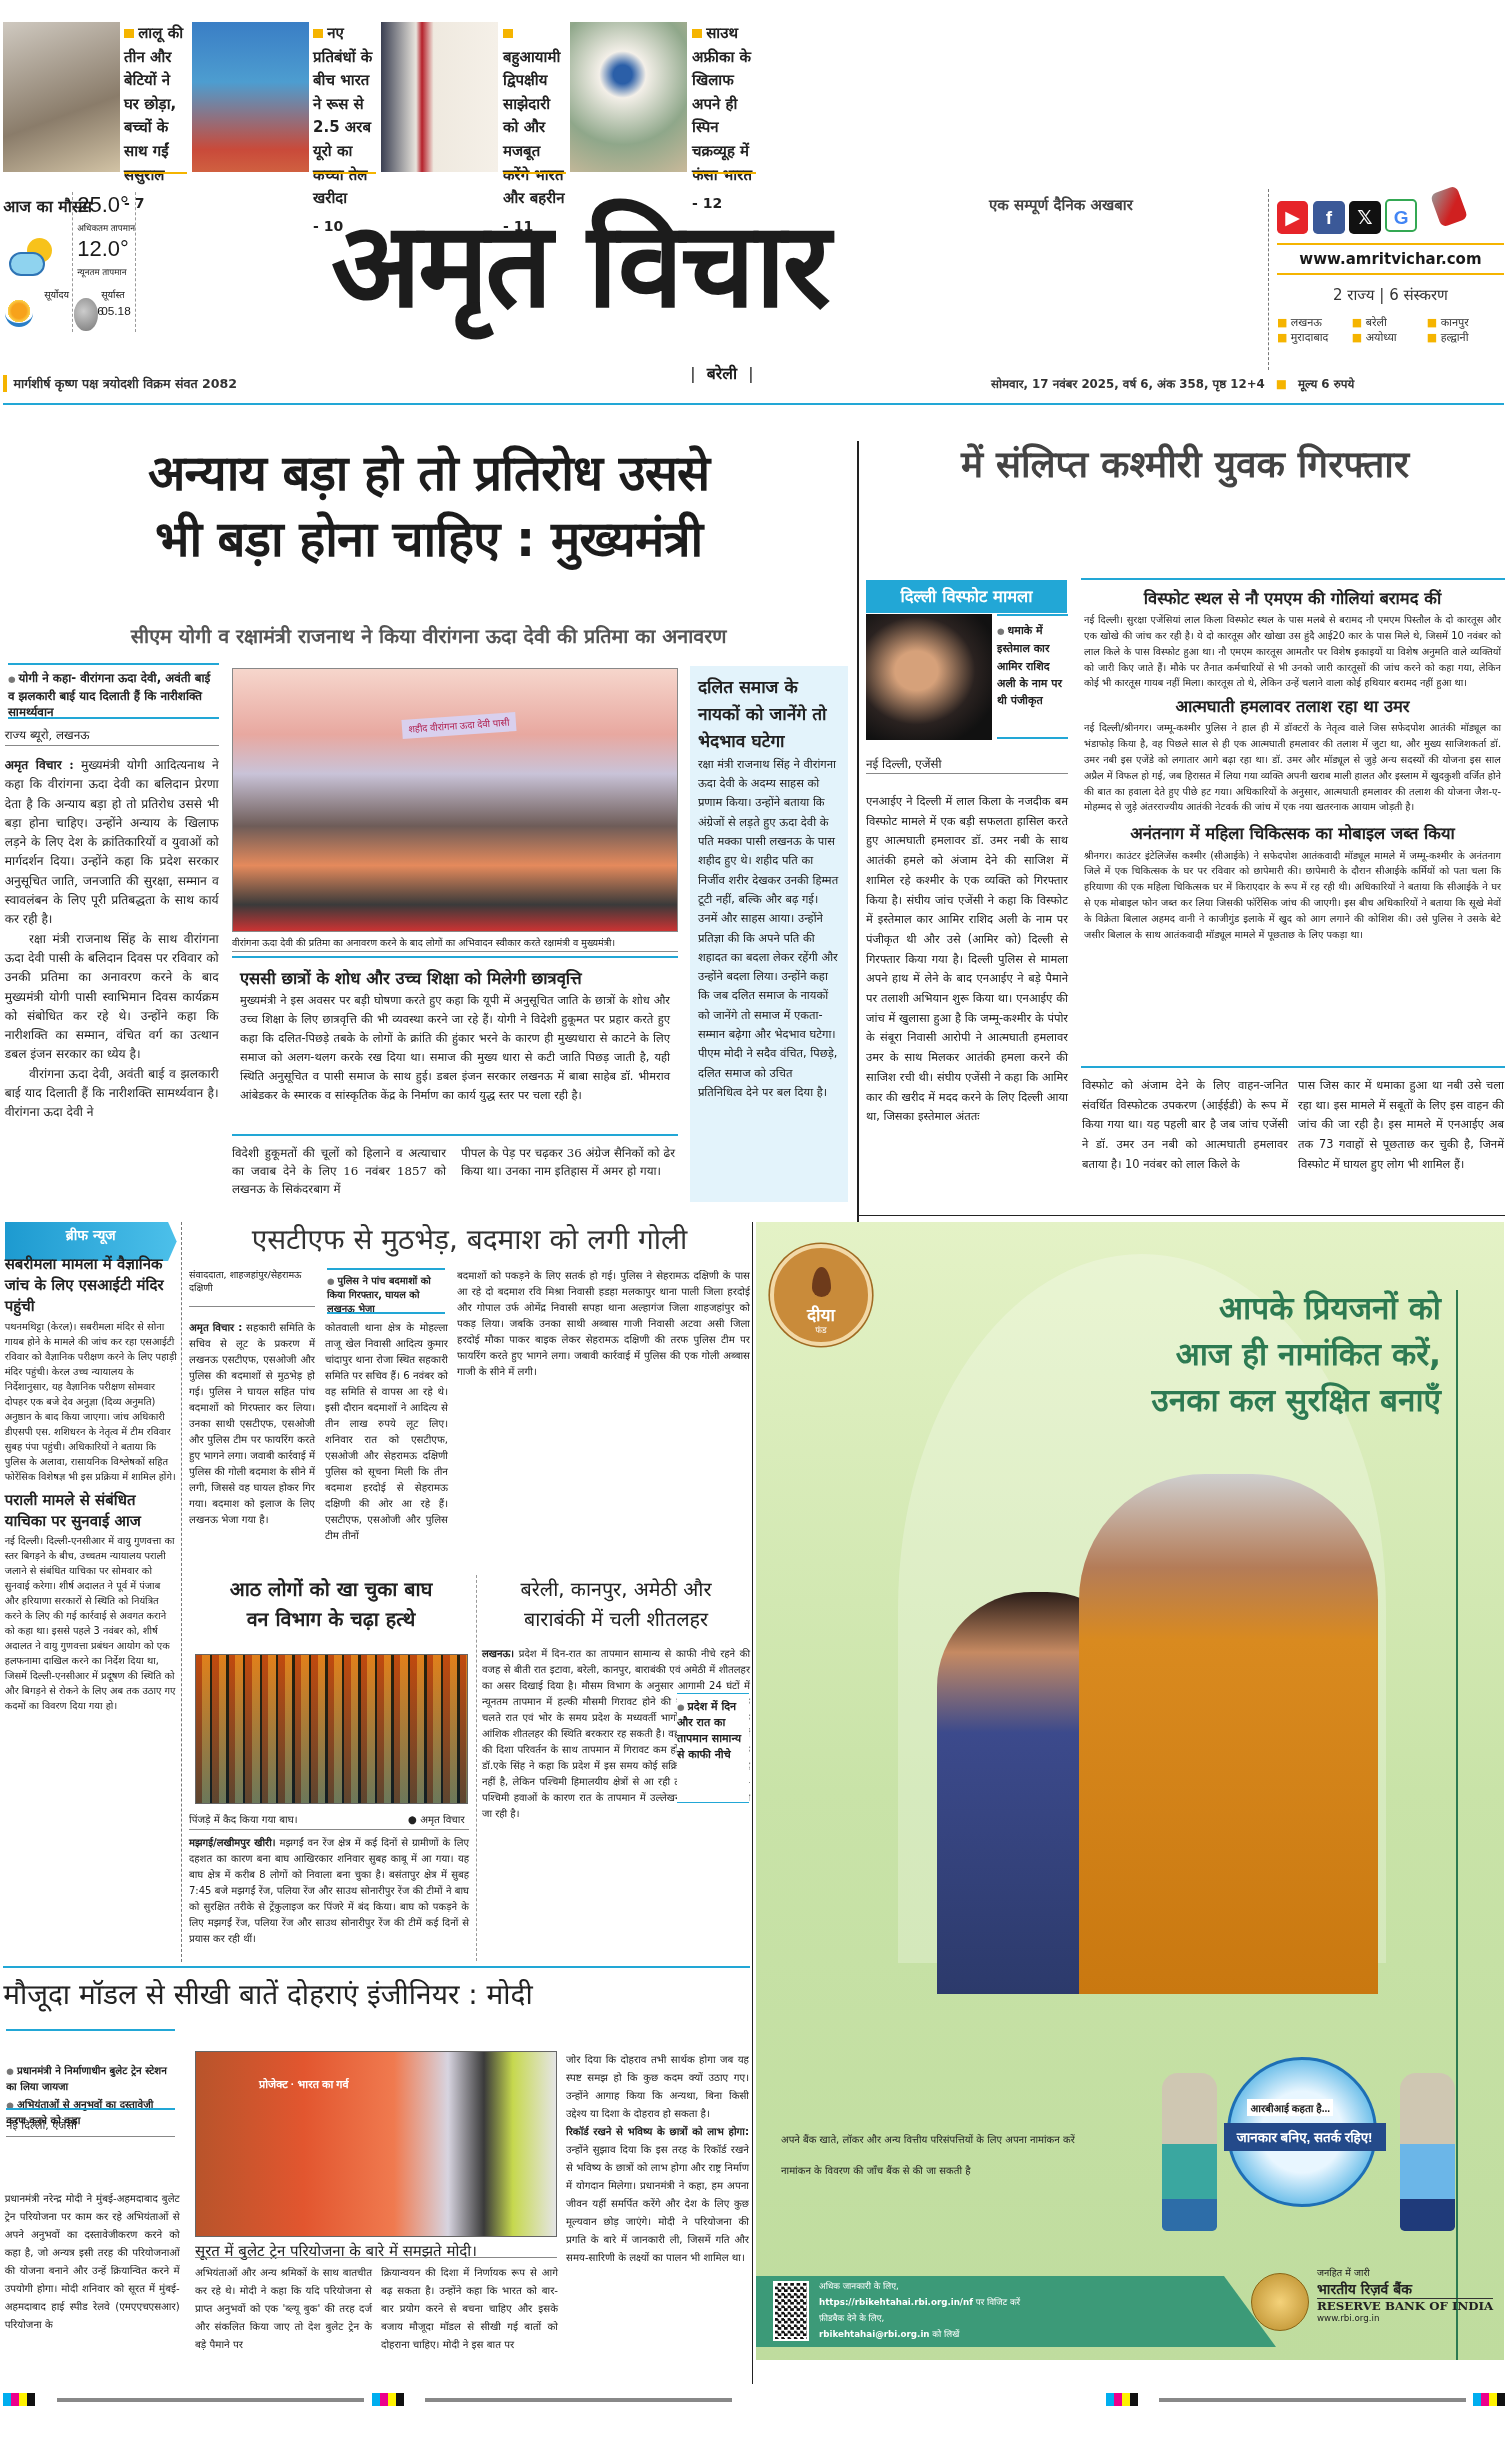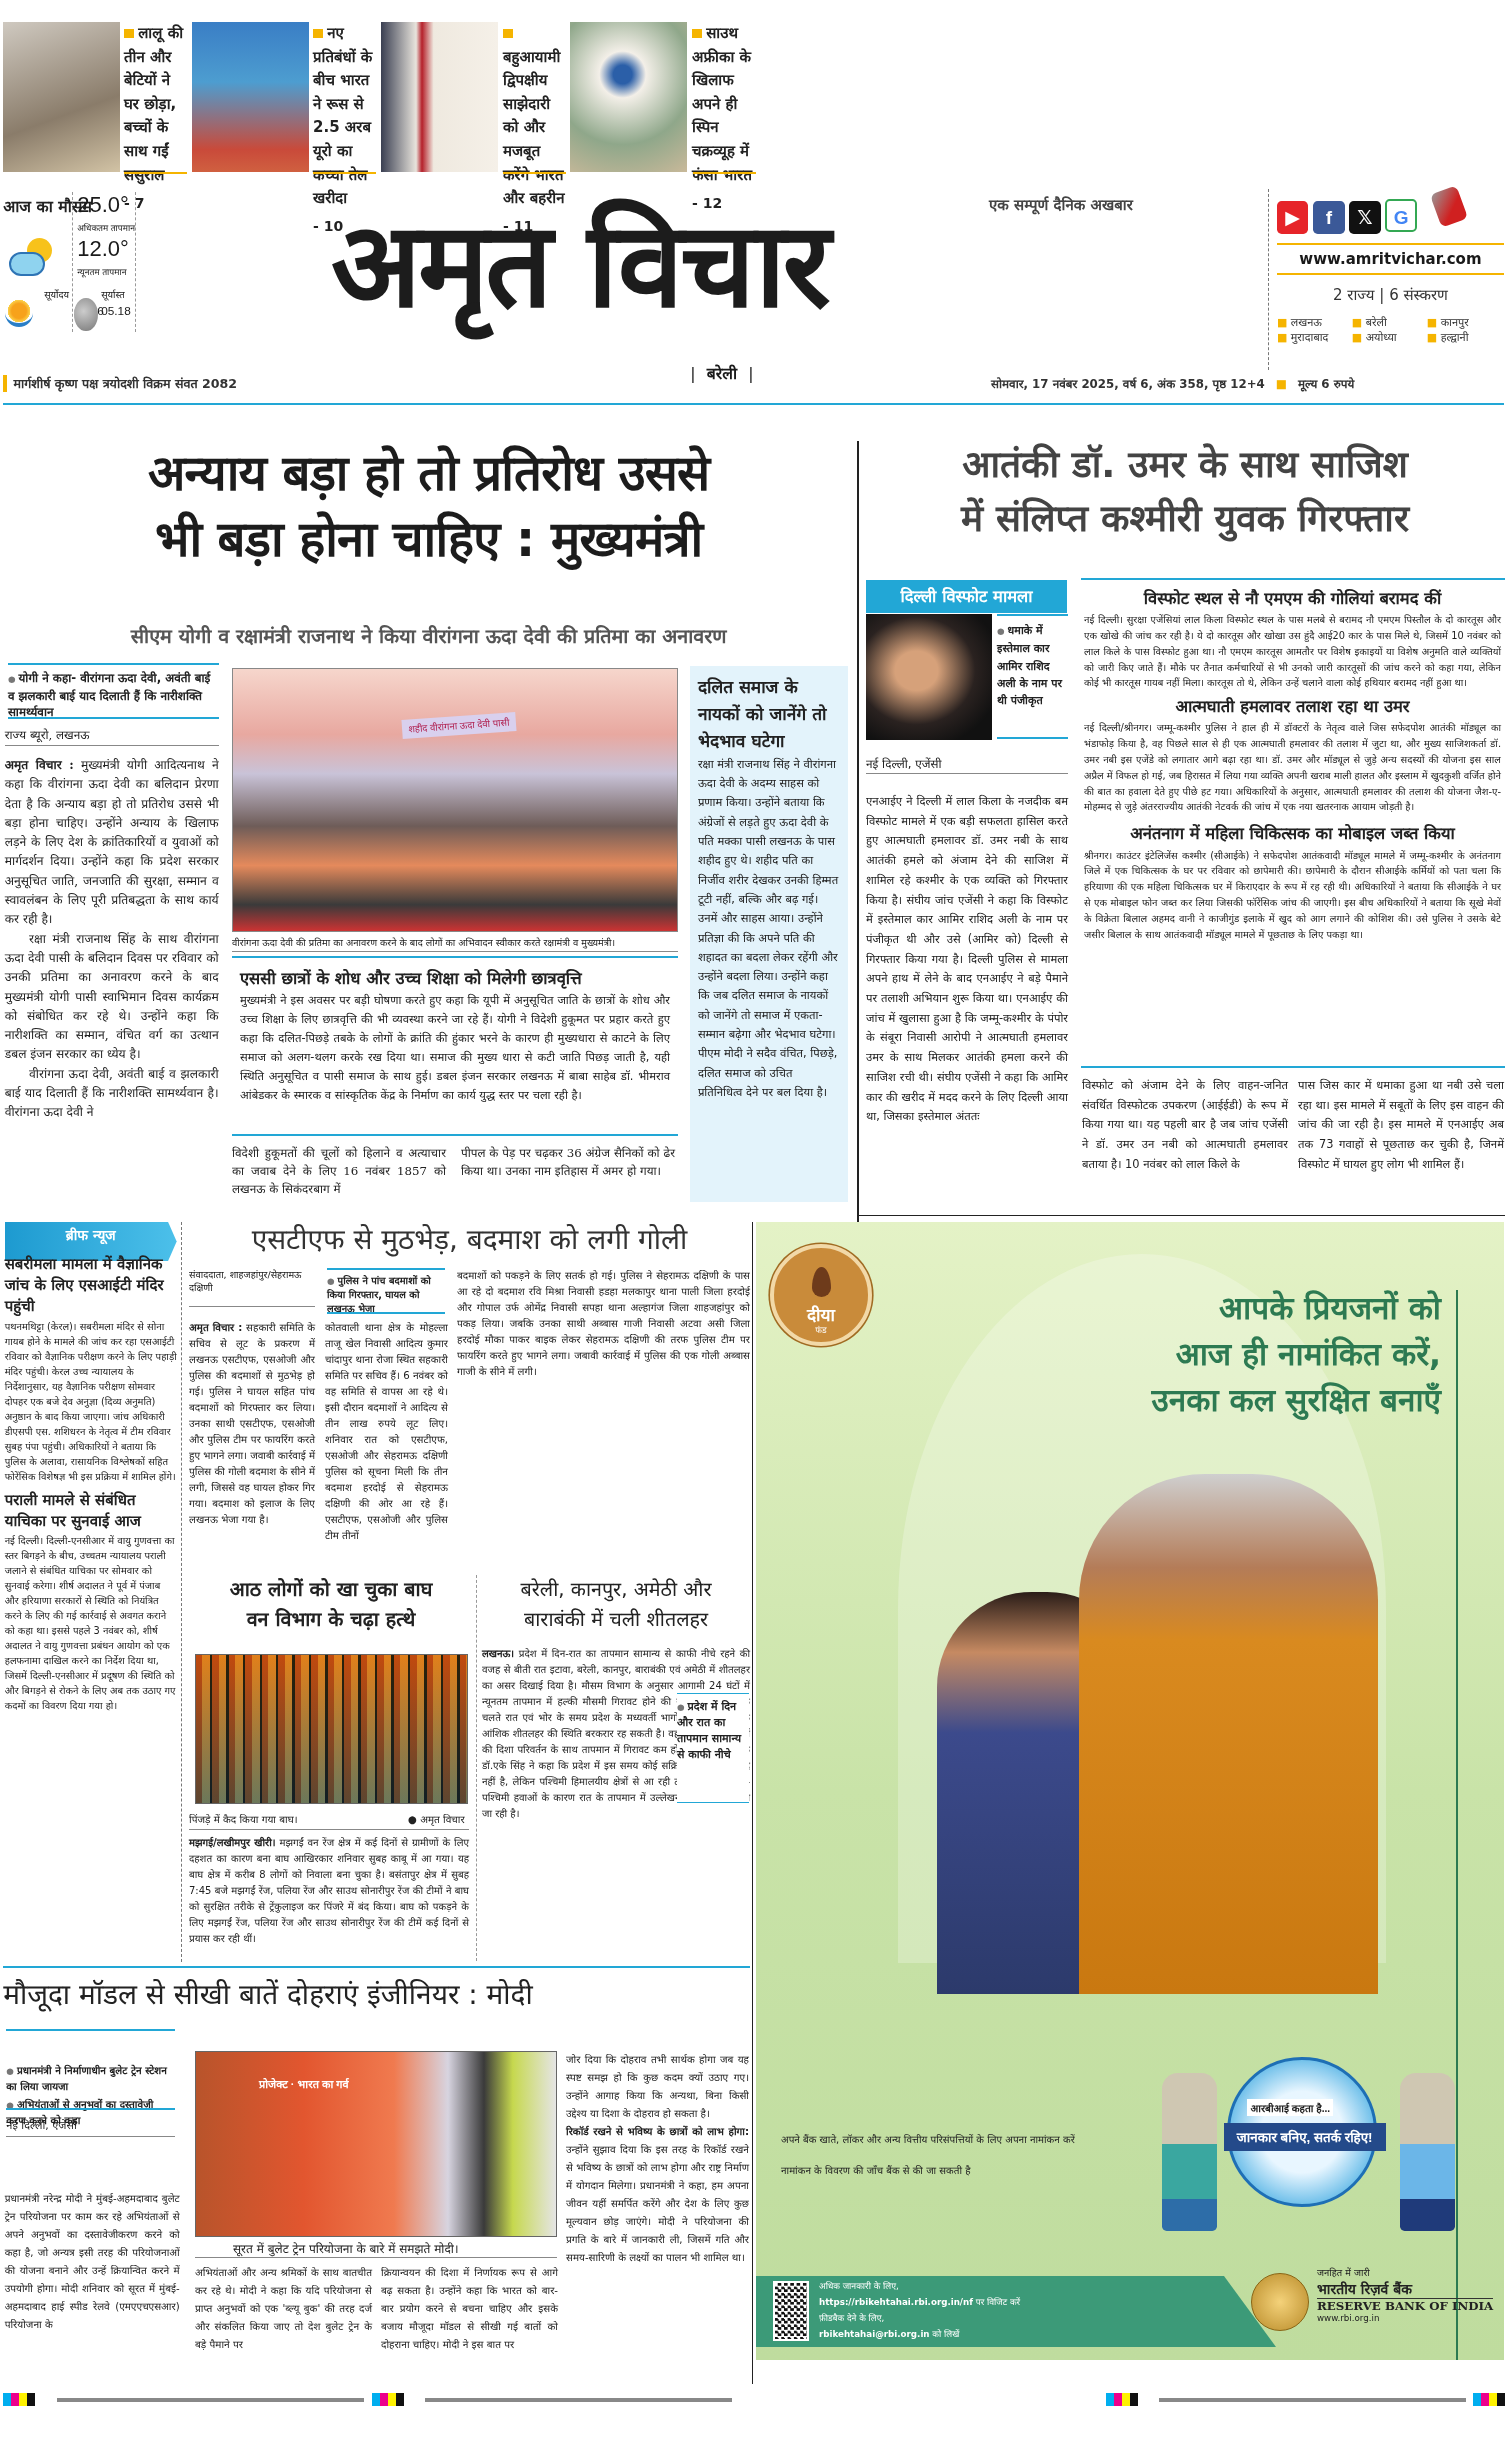--- a/index.html
+++ b/index.html
@@ -116,21 +116,20 @@
 <div class="blue-rule" style="left:232px;top:1134px;width:446px;"></div>
 <div class="abs body" style="left:232px;top:1144px;width:214px;font-size:11.8px;line-height:18px;">विदेशी हुकूमतों की चूलों को हिलाने व अत्याचार का जवाब देने के लिए 16 नवंबर 1857 को लखनऊ के सिकंदरबाग में</div>
 <div class="abs body" style="left:461px;top:1144px;width:214px;font-size:11.8px;line-height:18px;">पीपल के पेड़ पर चढ़कर 36 अंग्रेज सैनिकों को ढेर किया था। उनका नाम इतिहास में अमर हो गया।</div>
 
 <div class="abs" style="left:690px;top:666px;width:158px;height:536px;background:#e3f3fb;padding:7.9px 7.9px;">
   <div class="hl" style="font-size:17.3px;line-height:27px;">दलित समाज के नायकों को जानेंगे तो भेदभाव घटेगा</div>
   <div class="bodysm" style="font-size:11.4px;line-height:19.3px;text-align:left;">रक्षा मंत्री राजनाथ सिंह ने वीरांगना ऊदा देवी के अदम्य साहस को प्रणाम किया। उन्होंने बताया कि अंग्रेजों से लड़ते हुए ऊदा देवी के पति मक्का पासी लखनऊ के पास शहीद हुए थे। शहीद पति का निर्जीव शरीर देखकर उनकी हिम्मत टूटी नहीं, बल्कि और बढ़ गई। उनमें और साहस आया। उन्होंने प्रतिज्ञा की कि अपने पति की शहादत का बदला लेकर रहेंगी और उन्होंने बदला लिया। उन्होंने कहा कि जब दलित समाज के नायकों को जानेंगे तो समाज में एकता-सम्मान बढ़ेगा और भेदभाव घटेगा। पीएम मोदी ने सदैव वंचित, पिछड़े, दलित समाज को उचित प्रतिनिधित्व देने पर बल दिया है।</div>
 </div>
 
 <div class="abs hl" style="left:865px;top:438px;width:640px;font-size:37px;line-height:54px;color:#444;text-align:center;">
-  <div>आतंकी डॉ. उमर के साथ साजिश</div>
   <div>में संलिप्त कश्मीरी युवक गिरफ्तार</div>
 </div>
 <div class="abs" style="left:866px;top:580px;width:201px;height:33px;background:#22a7d6;color:#fff;font-family:'DejaVu Sans',sans-serif;font-weight:bold;font-size:16.5px;text-align:center;line-height:33px;">दिल्ली विस्फोट मामला</div>
 <div class="abs" style="left:866px;top:614px;width:126px;height:126px;background:radial-gradient(ellipse at 40% 45%,#d6a17a 20%,#2a2220 55%,#111 80%);"></div>
 <div class="blue-rule" style="left:997px;top:614px;width:71px;"></div>
 <div class="abs bullet" style="left:997px;top:622px;width:71px;font-size:11px;line-height:17.3px;">धमाके में इस्तेमाल कार आमिर राशिद अली के नाम पर थी पंजीकृत</div>
 <div class="blue-rule" style="left:997px;top:737px;width:71px;"></div>
 <div class="abs" style="left:866px;top:755px;font-family:'DejaVu Sans',sans-serif;font-size:11.8px;">नई दिल्ली, एजेंसी</div>
 <div class="grey-rule" style="left:866px;top:773px;width:202px;"></div>
 <div class="abs body" style="left:866px;top:792px;width:202px;font-family:'DejaVu Sans',sans-serif;font-size:11.4px;line-height:19.7px;">एनआईए ने दिल्ली में लाल किला के नजदीक बम विस्फोट मामले में एक बड़ी सफलता हासिल करते हुए आत्मघाती हमलावर डॉ. उमर नबी के साथ आतंकी हमले को अंजाम देने की साजिश में शामिल रहे कश्मीर के एक व्यक्ति को गिरफ्तार किया है। संघीय जांच एजेंसी ने कहा कि विस्फोट में इस्तेमाल कार आमिर राशिद अली के नाम पर पंजीकृत थी और उसे (आमिर को) दिल्ली से गिरफ्तार किया गया है। दिल्ली पुलिस से मामला अपने हाथ में लेने के बाद एनआईए ने बड़े पैमाने पर तलाशी अभियान शुरू किया था। एनआईए की जांच में खुलासा हुआ है कि जम्मू-कश्मीर के पंपोर के संबूरा निवासी आरोपी ने आत्मघाती हमलावर उमर के साथ मिलकर आतंकी हमला करने की साजिश रची थी। संघीय एजेंसी ने कहा कि आमिर कार की खरीद में मदद करने के लिए दिल्ली आया था, जिसका इस्तेमाल अंततः</div>
@@ -195,21 +194,21 @@
   <div class="bullet" style="font-size:10.2px;line-height:15px;margin-top:28px;">प्रधानमंत्री ने निर्माणाधीन बुलेट ट्रेन स्टेशन का लिया जायजा</div>
   <div class="bullet" style="font-size:10.2px;line-height:15px;margin-top:3.2px;">अभियंताओं से अनुभवों का दस्तावेजी करण करने को कहा</div>
 </div>
 <div class="blue-rule" style="left:6.3px;top:2108px;width:169px;height:1.6px;"></div>
 <div class="abs" style="left:6.3px;top:2117px;font-family:'DejaVu Sans',sans-serif;font-size:11px;">नई दिल्ली, एजेंसी</div>
 <div class="grey-rule" style="left:6.3px;top:2136px;width:169px;"></div>
 <div class="abs bodysm" style="left:4.7px;top:2190px;width:175px;font-size:10.2px;line-height:18px;">प्रधानमंत्री नरेन्द्र मोदी ने मुंबई-अहमदाबाद बुलेट ट्रेन परियोजना पर काम कर रहे अभियंताओं से अपने अनुभवों का दस्तावेजीकरण करने को कहा है, जो अन्यत्र इसी तरह की परियोजनाओं की योजना बनाने और उन्हें क्रियान्वित करने में उपयोगी होगा। मोदी शनिवार को सूरत में मुंबई-अहमदाबाद हाई स्पीड रेलवे (एमएएचएसआर) परियोजना के</div>
 <div class="abs" style="left:195px;top:2051px;width:362px;height:186px;background:linear-gradient(90deg,#b8542b 0%,#e2562f 30%,#f07a4f 55%,#d7d4e0 70%,#3a3a3a 80%,#c6d84e 88%,#e5e5e5 100%);border:0.8px solid #666">
   <div style="position:absolute;left:63px;top:23.6px;color:#fff;font-size:11px;font-weight:bold;">प्रोजेक्ट · भारत का गर्व</div>
 </div>
-<div class="abs caption" style="left:195px;top:2240px;font-size:12px;margin-left:38px;">सूरत में बुलेट ट्रेन परियोजना के बारे में समझते मोदी।</div>
+<div class="abs caption" style="left:195px;top:2240px;font-size:15px;">सूरत में बुलेट ट्रेन परियोजना के बारे में समझते मोदी।</div>
 <div class="grey-rule" style="left:195px;top:2257px;width:362px;"></div>
 <div class="abs bodysm" style="left:195px;top:2264px;width:177px;font-size:10.2px;line-height:18px;">अभियंताओं और अन्य श्रमिकों के साथ बातचीत कर रहे थे। मोदी ने कहा कि यदि परियोजना से प्राप्त अनुभवों को एक 'ब्ल्यू बुक' की तरह दर्ज और संकलित किया जाए तो देश बुलेट ट्रेन के बड़े पैमाने पर</div>
 <div class="abs bodysm" style="left:381px;top:2264px;width:177px;font-size:10.2px;line-height:18px;">क्रियान्वयन की दिशा में निर्णायक रूप से आगे बढ़ सकता है। उन्होंने कहा कि भारत को बार-बार प्रयोग करने से बचना चाहिए और इसके बजाय मौजूदा मॉडल से सीखी गई बातों को दोहराना चाहिए। मोदी ने इस बात पर</div>
 <div class="abs bodysm" style="left:566px;top:2051px;width:183px;font-size:10.2px;line-height:18px;">
   <span>जोर दिया कि दोहराव तभी सार्थक होगा जब यह स्पष्ट समझ हो कि कुछ कदम क्यों उठाए गए। उन्होंने आगाह किया कि अन्यथा, बिना किसी उद्देश्य या दिशा के दोहराव हो सकता है।</span><br>
   <b>रिकॉर्ड रखने से भविष्य के छात्रों को लाभ होगा:</b> <span>उन्होंने सुझाव दिया कि इस तरह के रिकॉर्ड रखने से भविष्य के छात्रों को लाभ होगा और राष्ट्र निर्माण में योगदान मिलेगा। प्रधानमंत्री ने कहा, हम अपना जीवन यहीं समर्पित करेंगे और देश के लिए कुछ मूल्यवान छोड़ जाएंगे। मोदी ने परियोजना की प्रगति के बारे में जानकारी ली, जिसमें गति और समय-सारिणी के लक्ष्यों का पालन भी शामिल था।</span>
 </div>
 <div style="position:absolute;left:752px;top:1222px;height:1162px;border-left:0.8px solid #222"></div>
 
 <div class="abs" style="left:756px;top:1222px;width:748px;height:1138px;background:linear-gradient(180deg,#e4f2c6 0%,#c9e3a8 50%,#bfdc9e 100%);overflow:hidden;padding-left:24px;">

